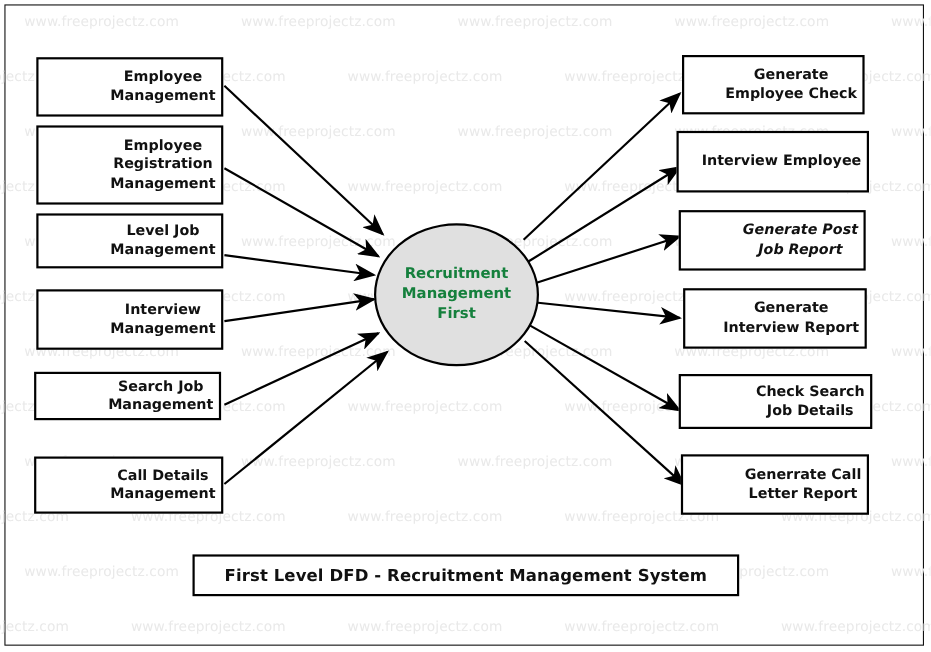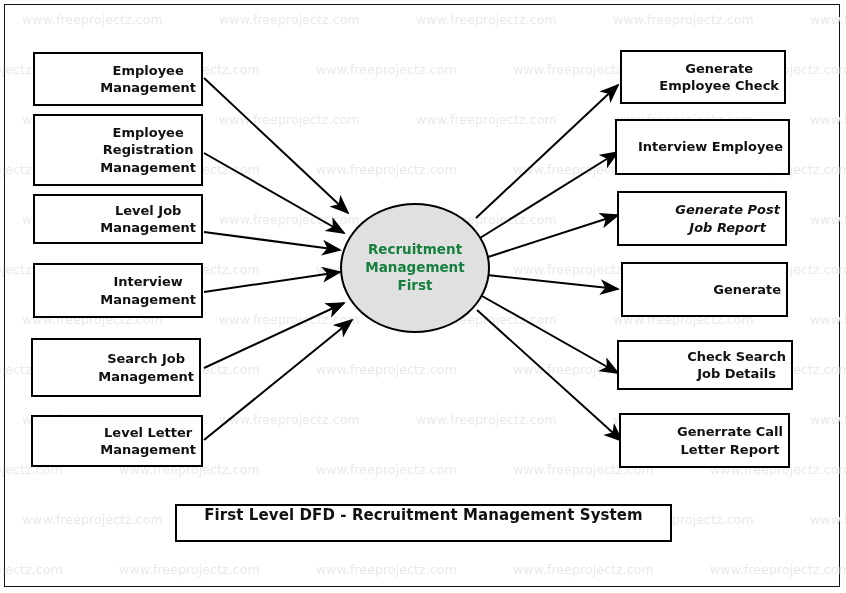--- a/index.html
+++ b/index.html
@@ -105,20 +105,21 @@
     position: absolute;
     z-index: 3;
     left: 175px;
     top: 504px;
     width: 497px;
     height: 38px;
     border: 2.5px solid #000000;
     background: #ffffff;
     box-sizing: border-box;
     display: flex;
+    align-items: center;
     justify-content: center;
   }
   #caption-box .caption-text {
     font-size: 15px;
     font-weight: bold;
     color: #111111;
     letter-spacing: 0.1px;
   }
 </style>
 </head>
@@ -237,30 +238,30 @@
     </div>
   </div>
 
   <div class="ent-box" style="left:33px; top:263px; width:170px; height:55px;">
     <div class="ent-label">
       <div>Interview</div>
       <div>Management</div>
     </div>
   </div>
 
-  <div class="ent-box" style="left:31px; top:338px; width:170px; height:59px;">
+  <div class="ent-box" style="left:31px; top:338px; width:170px; height:44px;">
     <div class="ent-label">
       <div>Search Job</div>
       <div>Management</div>
     </div>
   </div>
 
   <div class="ent-box" style="left:31px; top:415px; width:172px; height:52px;">
     <div class="ent-label">
-      <div>Level Letter</div>
+      <div>Call Details</div>
       <div>Management</div>
     </div>
   </div>
 
   <div id="process-ellipse">
     <div class="proc-label">
       <div>Recruitment</div>
       <div>Management</div>
       <div>First</div>
     </div>
@@ -282,20 +283,21 @@
   <div class="ent-box" style="left:617px; top:191px; width:170px; height:55px;font-style:italic;">
     <div class="ent-label">
       <div>Generate Post</div>
       <div>Job Report</div>
     </div>
   </div>
 
   <div class="ent-box" style="left:621px; top:262px; width:167px; height:55px;">
     <div class="ent-label">
       <div>Generate</div>
+      <div>Interview Report</div>
     </div>
   </div>
 
   <div class="ent-box" style="left:617px; top:340px; width:176px; height:50px;">
     <div class="ent-label">
       <div>Check Search</div>
       <div>Job Details</div>
     </div>
   </div>
 

